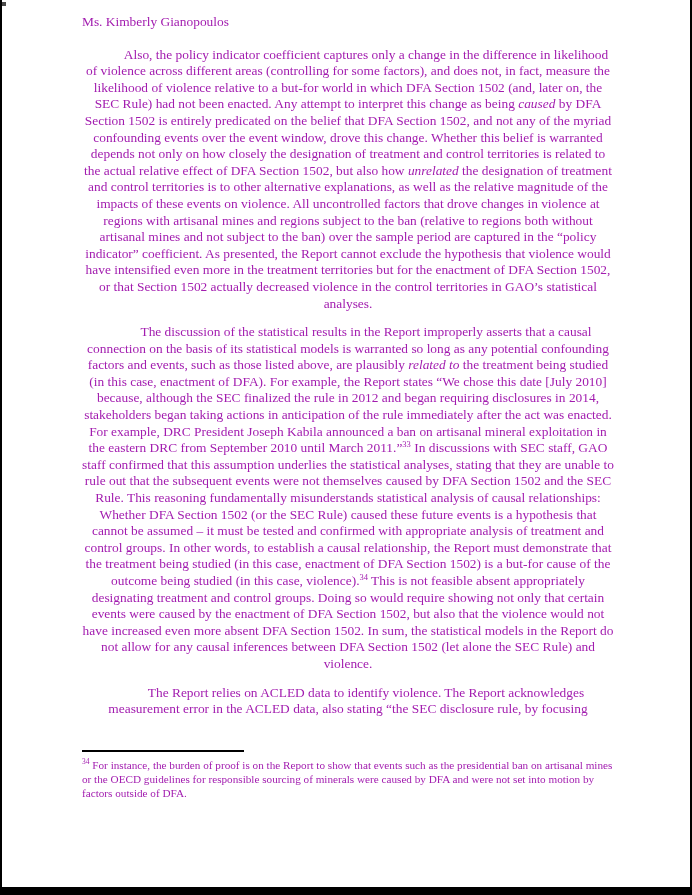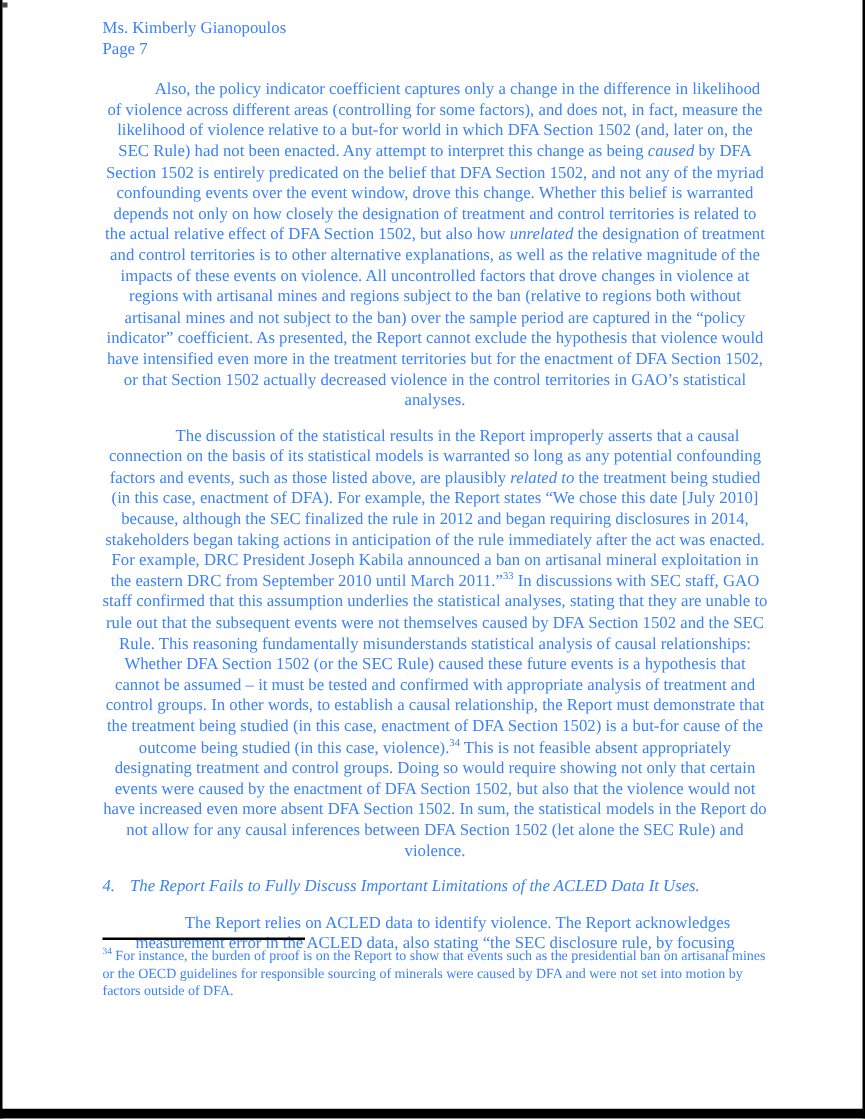--- a/index.html
+++ b/index.html
@@ -4,21 +4,21 @@
 <style>
   html, body { margin: 0; padding: 0; background: #e8e8e8; }
   .page {
     position: relative;
     width: 692px;
     height: 895px;
     margin: 0 auto;
     background: #ffffff;
     overflow: hidden;
     font-family: "Liberation Serif", "DejaVu Serif", serif;
-    color: #3b82f6;
+    color: #a21caf;
   }
   .edge-left  { position: absolute; left: 0;  top: 0; width: 2px; height: 100%; background: #000; }
   .edge-right { position: absolute; right: 0; top: 0; width: 2px; height: 100%; background: #000; }
   .bottom-bar { position: absolute; left: 0; bottom: 0; width: 100%; height: 8px; background: #000; }
   .corner-speck { position: absolute; left: 2px; top: 2px; width: 4px; height: 4px; background: #4a4a4a; }
 
   .content {
     position: absolute;
     left: 82px;
     top: 14px;
@@ -74,26 +74,24 @@
 
 <div class="page">
   <div class="corner-speck"></div>
   <div class="edge-left"></div>
   <div class="edge-right"></div>
   <div class="bottom-bar"></div>
 
   <div class="content">
     <div class="doc-header">
       <div>Ms. Kimberly Gianopoulos</div>
-      <div>Page 7</div>
     </div>
     <div>
         <p class="paragraph"><span>Also, the policy indicator coefficient captures only a change in the difference in likelihood of violence across different areas (controlling for some factors), and does not, in fact, measure the likelihood of violence relative to a but-for world in which DFA Section 1502 (and, later on, the SEC Rule) had not been enacted. Any attempt to interpret this change as being </span><span class="it">caused</span><span> by DFA Section 1502 is entirely predicated on the belief that DFA Section 1502, and not any of the myriad confounding events over the event window, drove this change. Whether this belief is warranted depends not only on how closely the designation of treatment and control territories is related to the actual relative effect of DFA Section 1502, but also how </span><span class="it">unrelated</span><span> the designation of treatment and control territories is to other alternative explanations, as well as the relative magnitude of the impacts of these events on violence. All uncontrolled factors that drove changes in violence at regions with artisanal mines and regions subject to the ban (relative to regions both without artisanal mines and not subject to the ban) over the sample period are captured in the “policy indicator” coefficient. As presented, the Report cannot exclude the hypothesis that violence would have intensified even more in the treatment territories but for the enactment of DFA Section 1502, or that Section 1502 actually decreased violence in the control territories in GAO’s statistical analyses.</span></p>
         <p class="paragraph"><span>The discussion of the statistical results in the Report improperly asserts that a causal connection on the basis of its statistical models is warranted so long as any potential confounding factors and events, such as those listed above, are plausibly </span><span class="it">related to</span><span> the treatment being studied (in this case, enactment of DFA). For example, the Report states “We chose this date [July 2010] because, although the SEC finalized the rule in 2012 and began requiring disclosures in 2014, stakeholders began taking actions in anticipation of the rule immediately after the act was enacted. For example, DRC President Joseph Kabila announced a ban on artisanal mineral exploitation in the eastern DRC from September 2010 until March 2011.”</span><sup class="fn-ref">33</sup><span> In discussions with SEC staff, GAO staff confirmed that this assumption underlies the statistical analyses, stating that they are unable to rule out that the subsequent events were not themselves caused by DFA Section 1502 and the SEC Rule. This reasoning fundamentally misunderstands statistical analysis of causal relationships: Whether DFA Section 1502 (or the SEC Rule) caused these future events is a hypothesis that cannot be assumed – it must be tested and confirmed with appropriate analysis of treatment and control groups. In other words, to establish a causal relationship, the Report must demonstrate that the treatment being studied (in this case, enactment of DFA Section 1502) is a but-for cause of the outcome being studied (in this case, violence).</span><sup class="fn-ref">34</sup><span> This is not feasible absent appropriately designating treatment and control groups. Doing so would require showing not only that certain events were caused by the enactment of DFA Section 1502, but also that the violence would not have increased even more absent DFA Section 1502. In sum, the statistical models in the Report do not allow for any causal inferences between DFA Section 1502 (let alone the SEC Rule) and violence.</span></p>
-        <p class="heading"><span>4.</span><span class="h-gap"></span><span class="it">The Report Fails to Fully Discuss Important Limitations of the ACLED Data It Uses.</span></p>
         <p class="paragraph"><span>The Report relies on ACLED data to identify violence. The Report acknowledges measurement error in the ACLED data, also stating “the SEC disclosure rule, by focusing</span></p>
       </div>
   </div>
 
   <div class="footnotes">
     <div class="fn-rule"></div>
     <div>
         <div class="footnote"><sup>34</sup><span> For instance, the burden of proof is on the Report to show that events such as the presidential ban on artisanal mines or the OECD guidelines for responsible sourcing of minerals were caused by DFA and were not set into motion by factors outside of DFA.</span></div>
       </div>
   </div>

